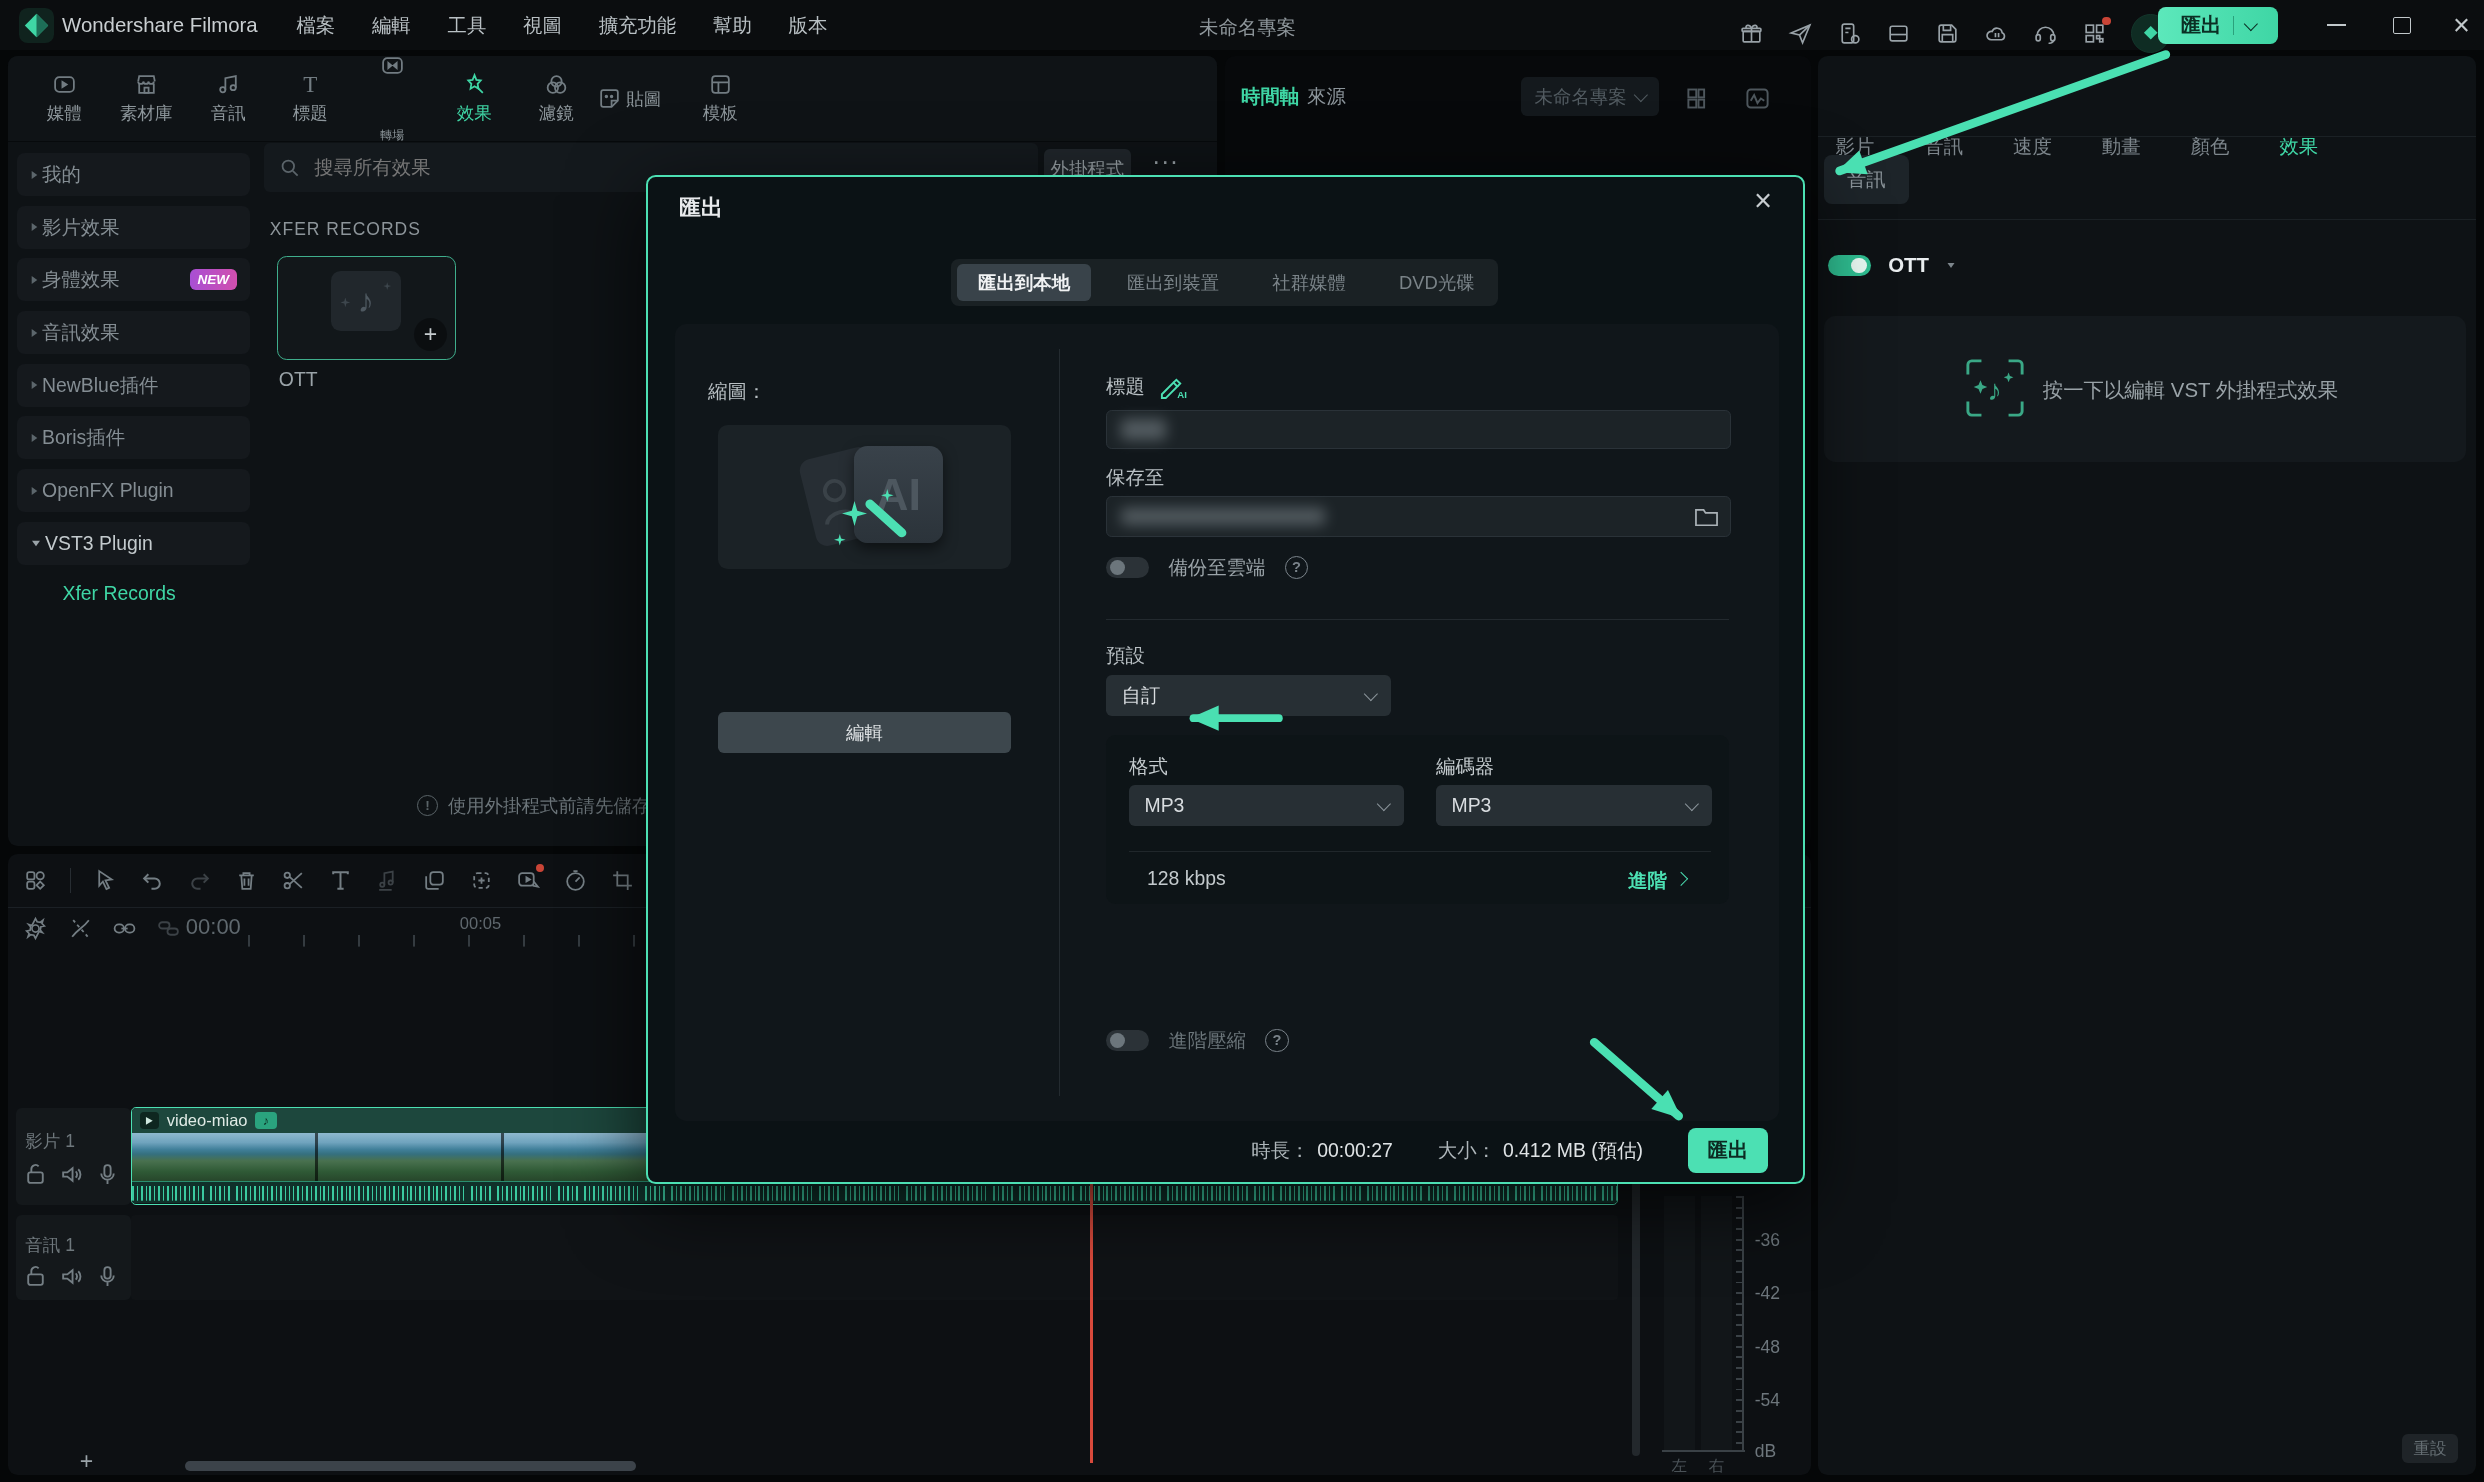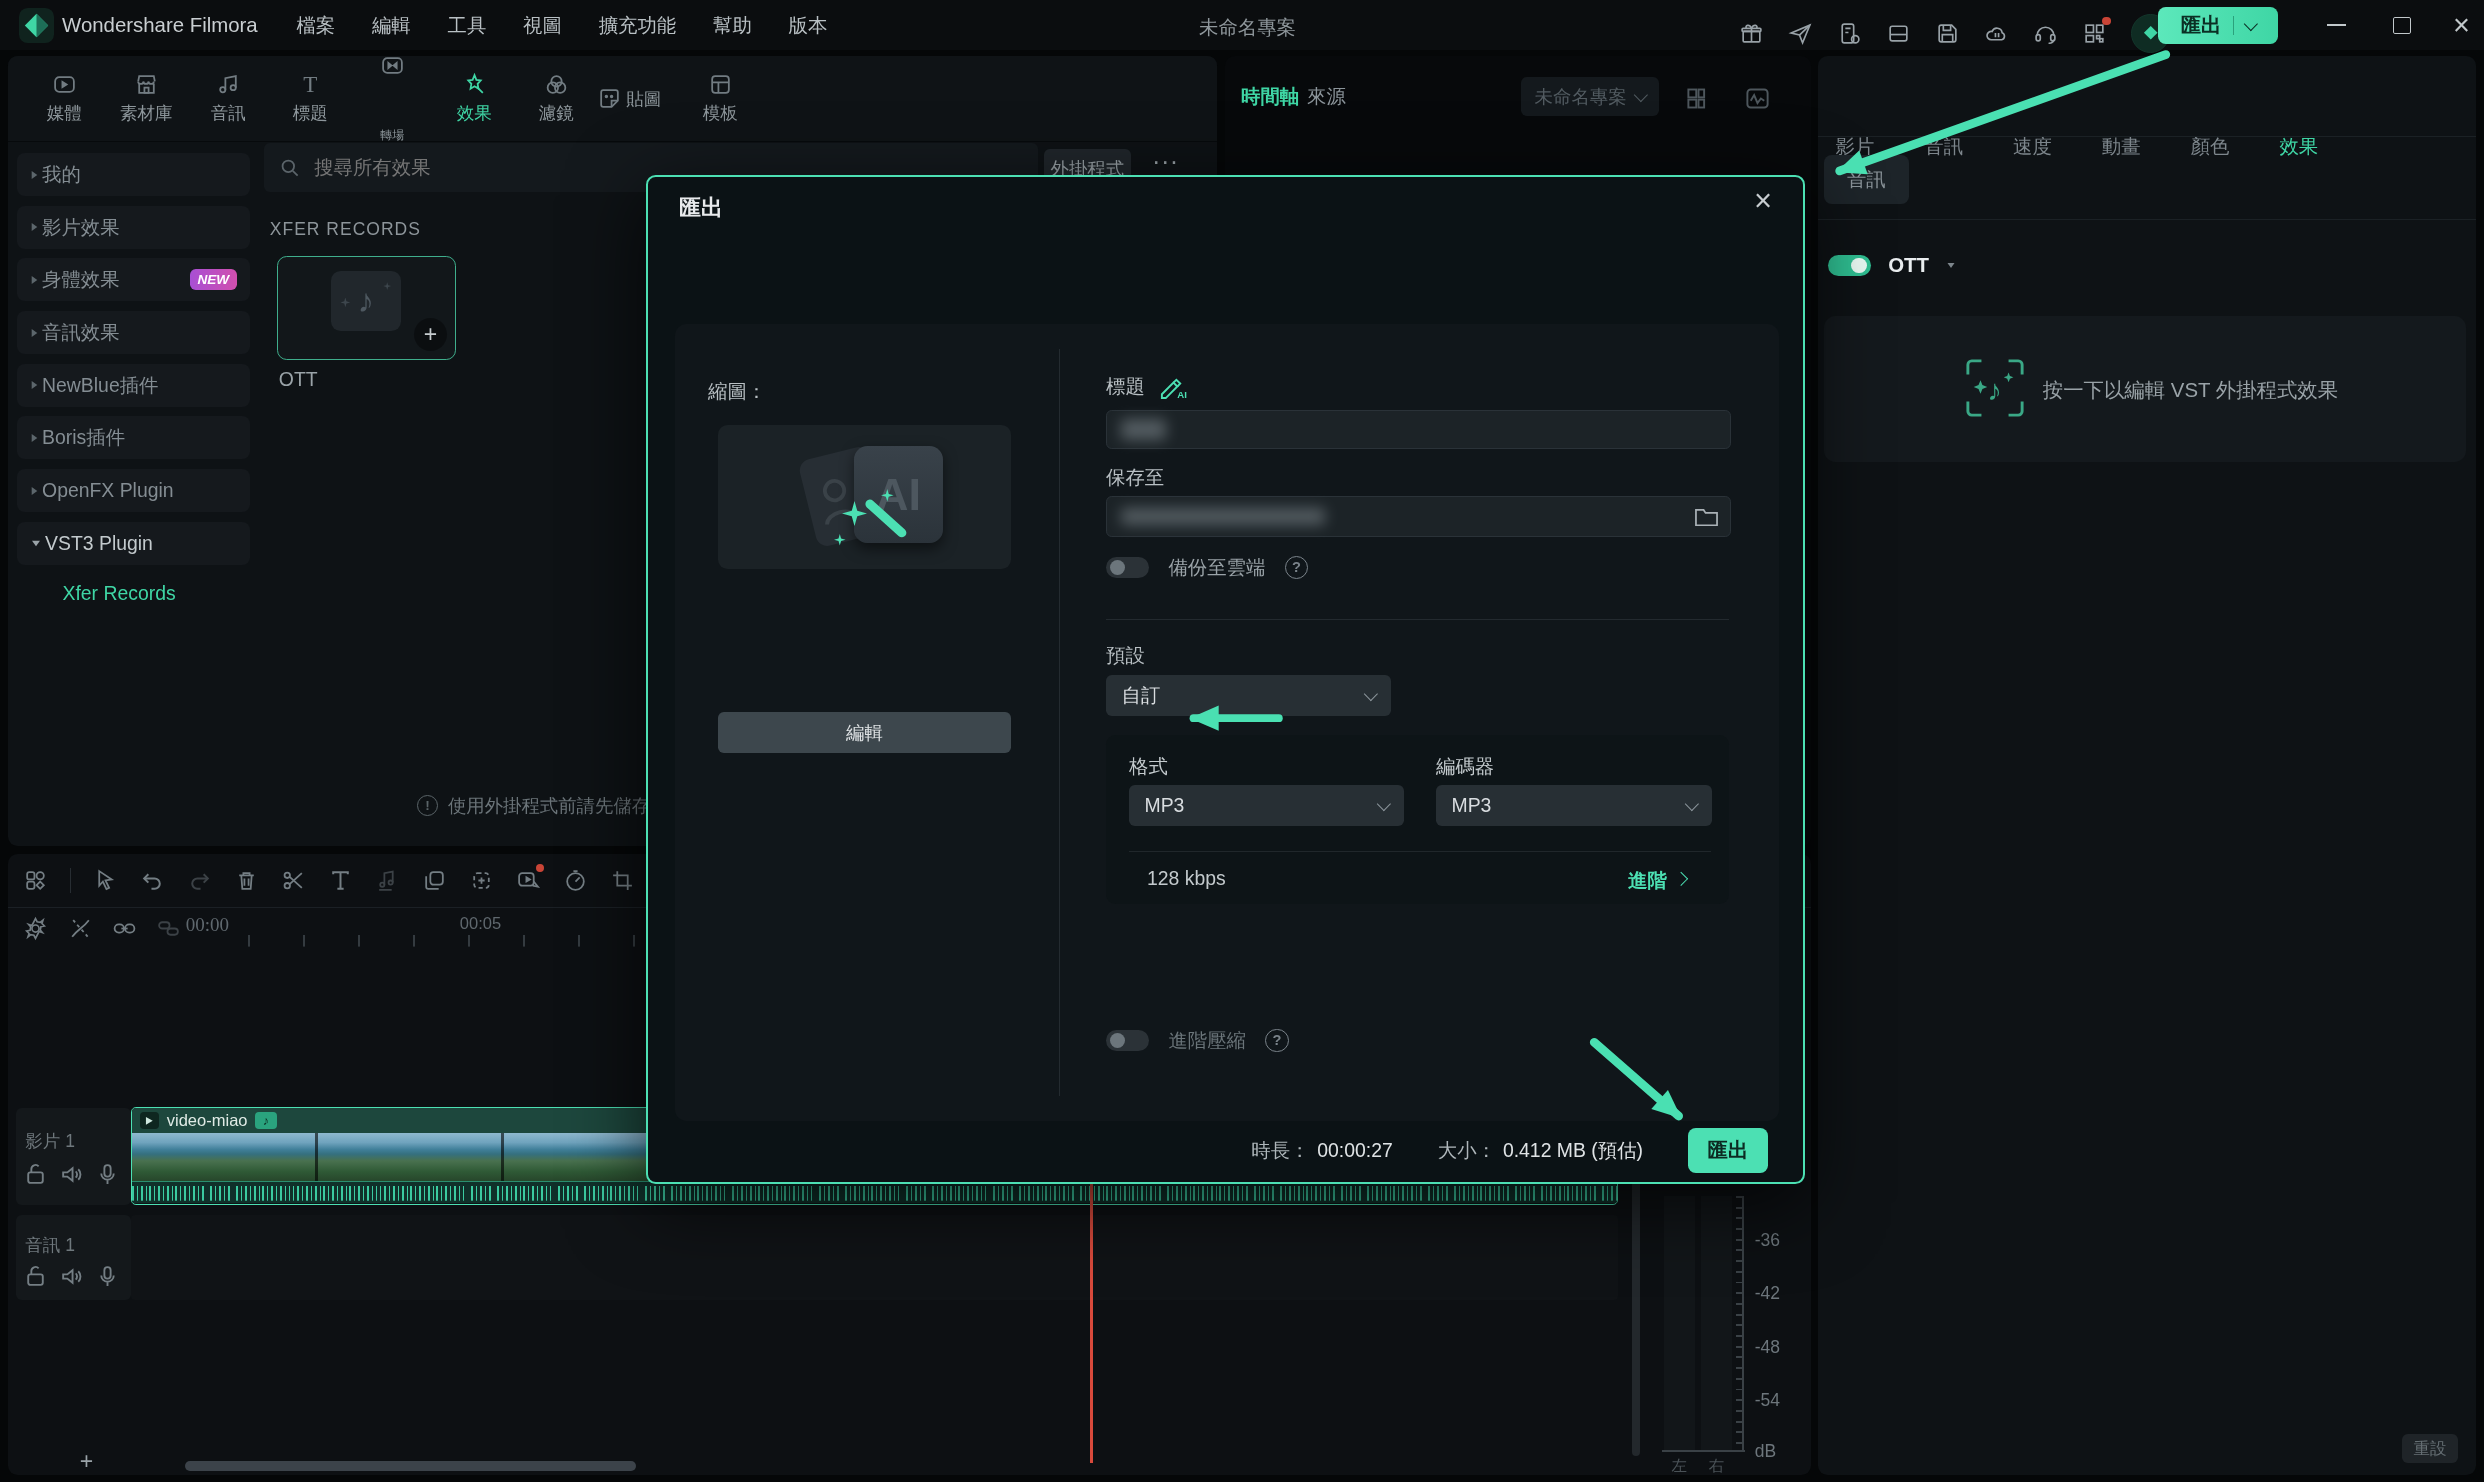--- a/index.html
+++ b/index.html
@@ -408,21 +408,21 @@
           <rect x="2.5" y="8" width="9" height="8" rx="4"></rect>
           <rect x="12.5" y="8" width="9" height="8" rx="4"></rect>
           <path d="M9 12h6"></path>
         </svg>
       <svg class="tl-icon dim" viewBox="0 0 24 24" fill="none" stroke="currentColor" stroke-width="1.7">
           <rect x="3" y="6" width="10" height="6" rx="3"></rect>
           <rect x="11" y="12" width="10" height="6" rx="3"></rect>
         </svg>
     </div>
     <div class="abs" style="left:124px;top:60px;width:1514px;height:33px;background:repeating-linear-gradient(90deg,transparent 0 53px,#343b40 53px 55px) 63px 0 / 100% 11.6px no-repeat;background-position:63px bottom;">
-      <span style="position:absolute;left:54px;top:0;color:#5f686e;font-size:19px;font-family:Liberation Serif, serif;">00:00</span>
+      <span style="position:absolute;left:54px;top:0;color:#5f686e;font-size:22px;">00:00</span>
       <span style="position:absolute;left:328px;top:0;color:#5f686e;font-size:16.5px;">00:05</span>
     </div>
 
     <div class="abs" style="left:7.8px;top:254px;width:115px;height:97px;background:#14181b;border-radius:5.8px;">
       <div style="position:absolute;left:9.7px;top:21.3px;color:#6f787d;font-size:17.5px;">影片 1</div>
       <div class="abs flex" style="left:7.8px;top:54px;gap:10.7px;">
         <svg class="tl-icon" width="19.4" height="19.4" viewBox="0 0 24 24" fill="none" stroke="currentColor" stroke-width="1.8">
             <rect x="5" y="10" width="14" height="10" rx="2"></rect>
             <path d="M8 10V7a4 4 0 0 1 7-2.8"></path>
           </svg>
@@ -497,20 +497,34 @@
     </div>
 
     <div class="abs" style="left:72px;top:594px;color:#9aa3a8;font-size:23px;">+</div>
     <div class="abs" style="left:177px;top:607px;width:451px;height:9.7px;background:#3c434a;border-radius:4.9px;"></div>
   </div>
 
   <div class="abs" style="left:646px;top:175px;width:1159px;height:1009px;background:#0b1215;border:2.9px solid #4ce0b3;border-radius:9.7px;box-shadow:0 19.4px 78px rgba(0,0,0,.7);box-sizing:border-box;z-index:40;">
     <div style="position:absolute;left:31px;top:15.5px;color:#e8eaec;font-size:22px;font-weight:bold;">匯出</div>
     <div style="position:absolute;left:1106px;top:5.8px;color:#c8cdd0;font-size:31px;">×</div>
 
+    <div class="abs flex" style="left:303px;top:82px;width:547px;height:47px;background:#1a2124;border-radius:7.8px;justify-content:space-between;padding:0 5.8px;box-sizing:border-box;">
+      <div class="flex" style="height:37px;padding:0 21.3px;background:#39434a;border-radius:5.8px;">
+        <span style="color:#f0f2f3;font-size:18.4px;font-weight:bold;">匯出到本地</span>
+      </div>
+      <div class="flex" style="padding:0 17.5px;">
+        <span style="color:#7a8388;font-size:18.4px;">匯出到裝置</span>
+      </div>
+      <div class="flex" style="padding:0 17.5px;">
+        <span style="color:#7a8388;font-size:18.4px;">社群媒體</span>
+      </div>
+      <div class="flex" style="padding:0 17.5px;">
+        <span style="color:#7a8388;font-size:18.4px;">DVD光碟</span>
+      </div>
+    </div>
 
     <div class="abs" style="left:27px;top:147px;width:1104px;height:797px;background:#10161a;border-radius:11.6px;">
 
       <div class="dlg-label" style="position:absolute;left:33px;top:54px;">縮圖：</div>
       <div class="abs" style="left:43px;top:101px;width:293px;height:144px;background:#1b2226;border-radius:9.7px;overflow:hidden;">
         <div class="abs" style="left:89px;top:27px;width:72px;height:89px;background:#272e34;border-radius:11.6px;transform:rotate(-14deg);">
           <svg width="72" height="89" viewBox="0 0 74 92" fill="none" stroke="#3a4248" stroke-width="4">
               <circle cx="30" cy="38" r="10"></circle>
               <path d="M14 70c3-12 29-12 32 0"></path>
             </svg>

